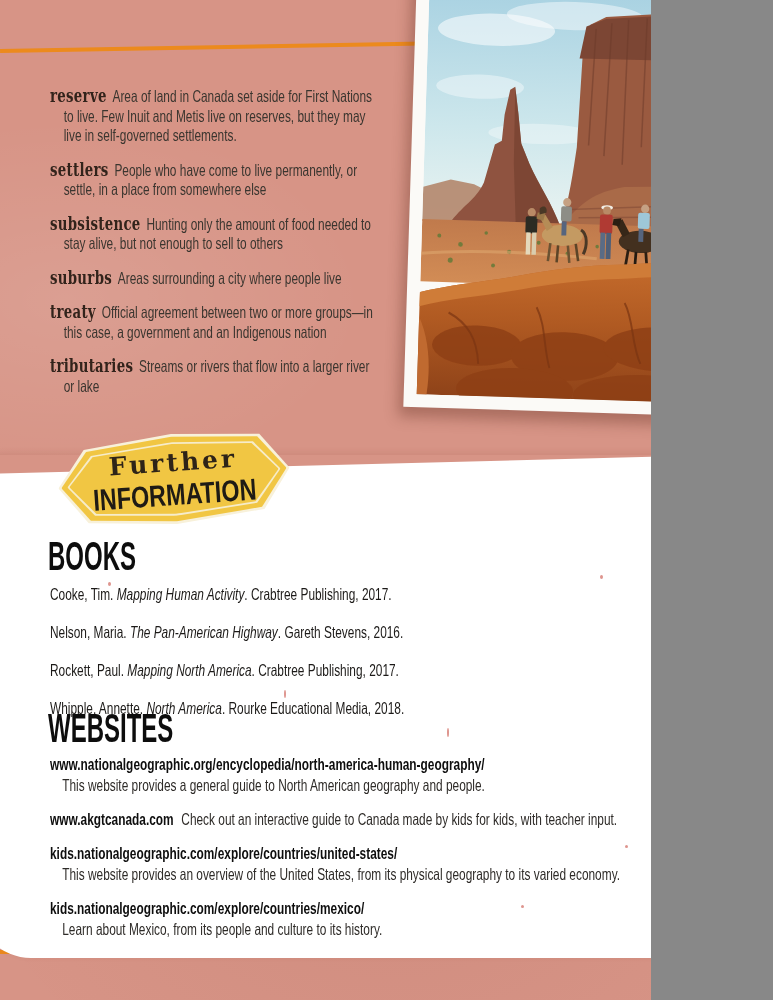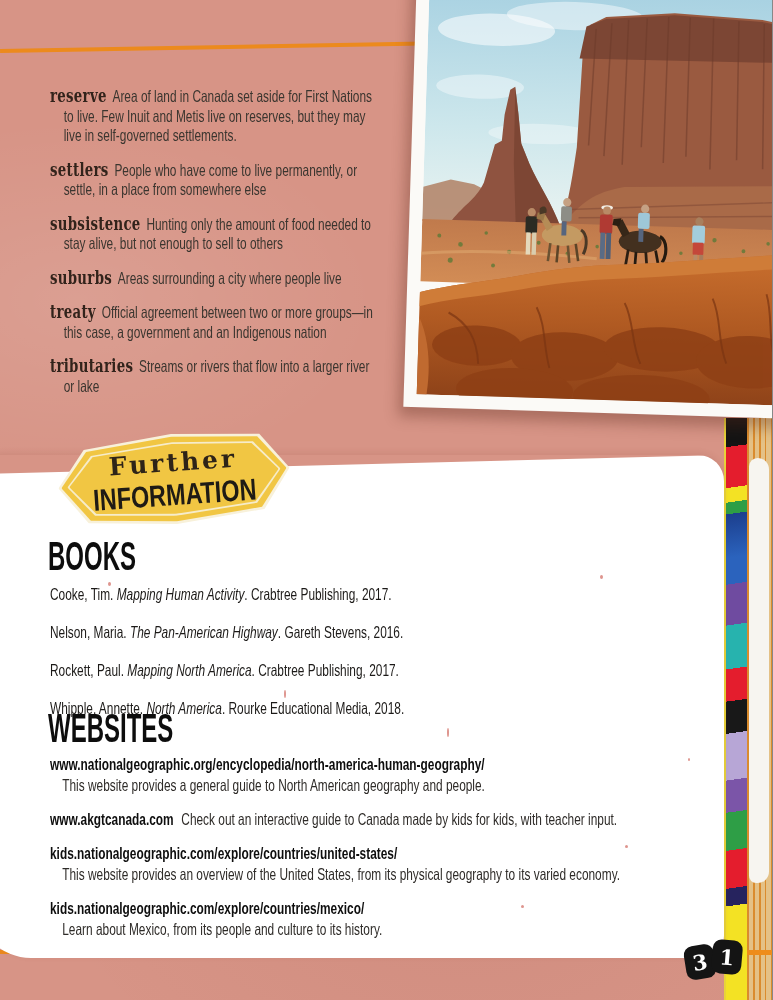--- a/index.html
+++ b/index.html
@@ -1,18 +1,18 @@
 <!DOCTYPE html>
 <html><head>
 <meta charset="utf-8">
 <style>
   * { margin:0; padding:0; box-sizing:border-box; }
   html,body { background:#888; }
   .page {
-    position:relative; width:772px; height:1000px; overflow:hidden;
+    position:relative; width:651px; height:1000px; overflow:hidden;
     background:
       radial-gradient(ellipse 500px 300px at 10% 30%, rgba(255,255,255,0.10), transparent 60%),
       radial-gradient(ellipse 600px 400px at 60% 85%, rgba(120,50,40,0.08), transparent 70%),
       #d79486;
     font-family:"Liberation Sans", sans-serif;
     padding-left:25px;
   }
 
   
   .accent-line-top {

